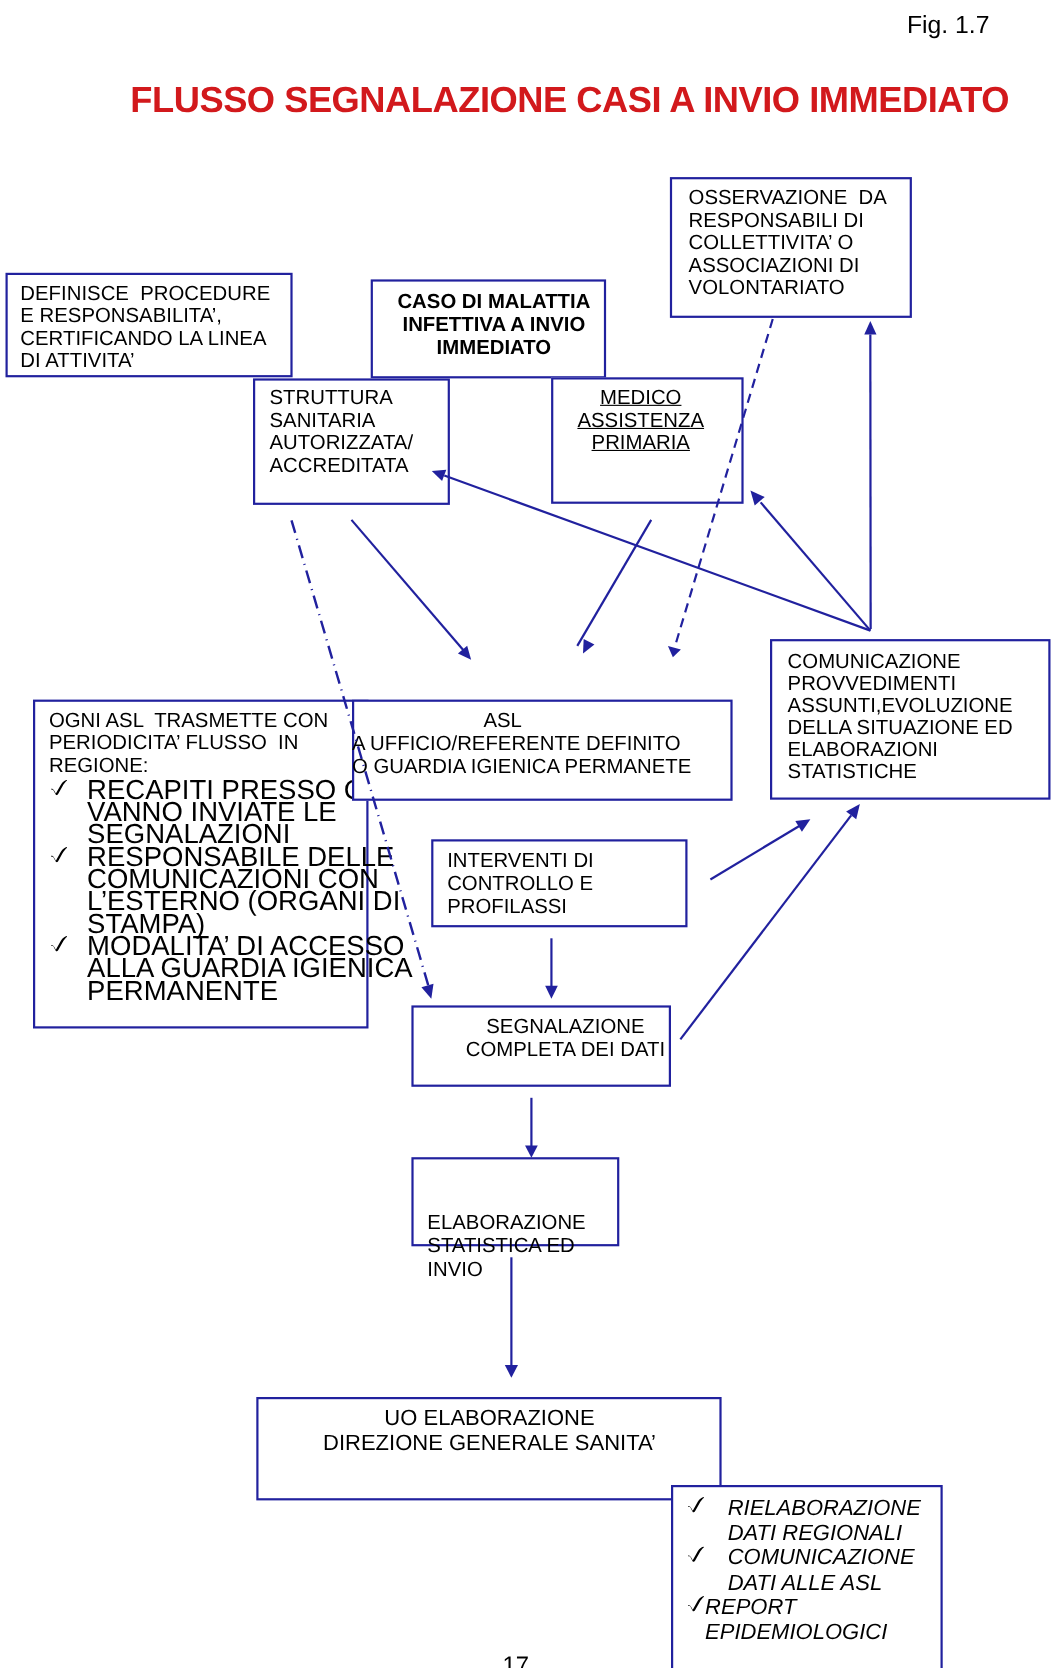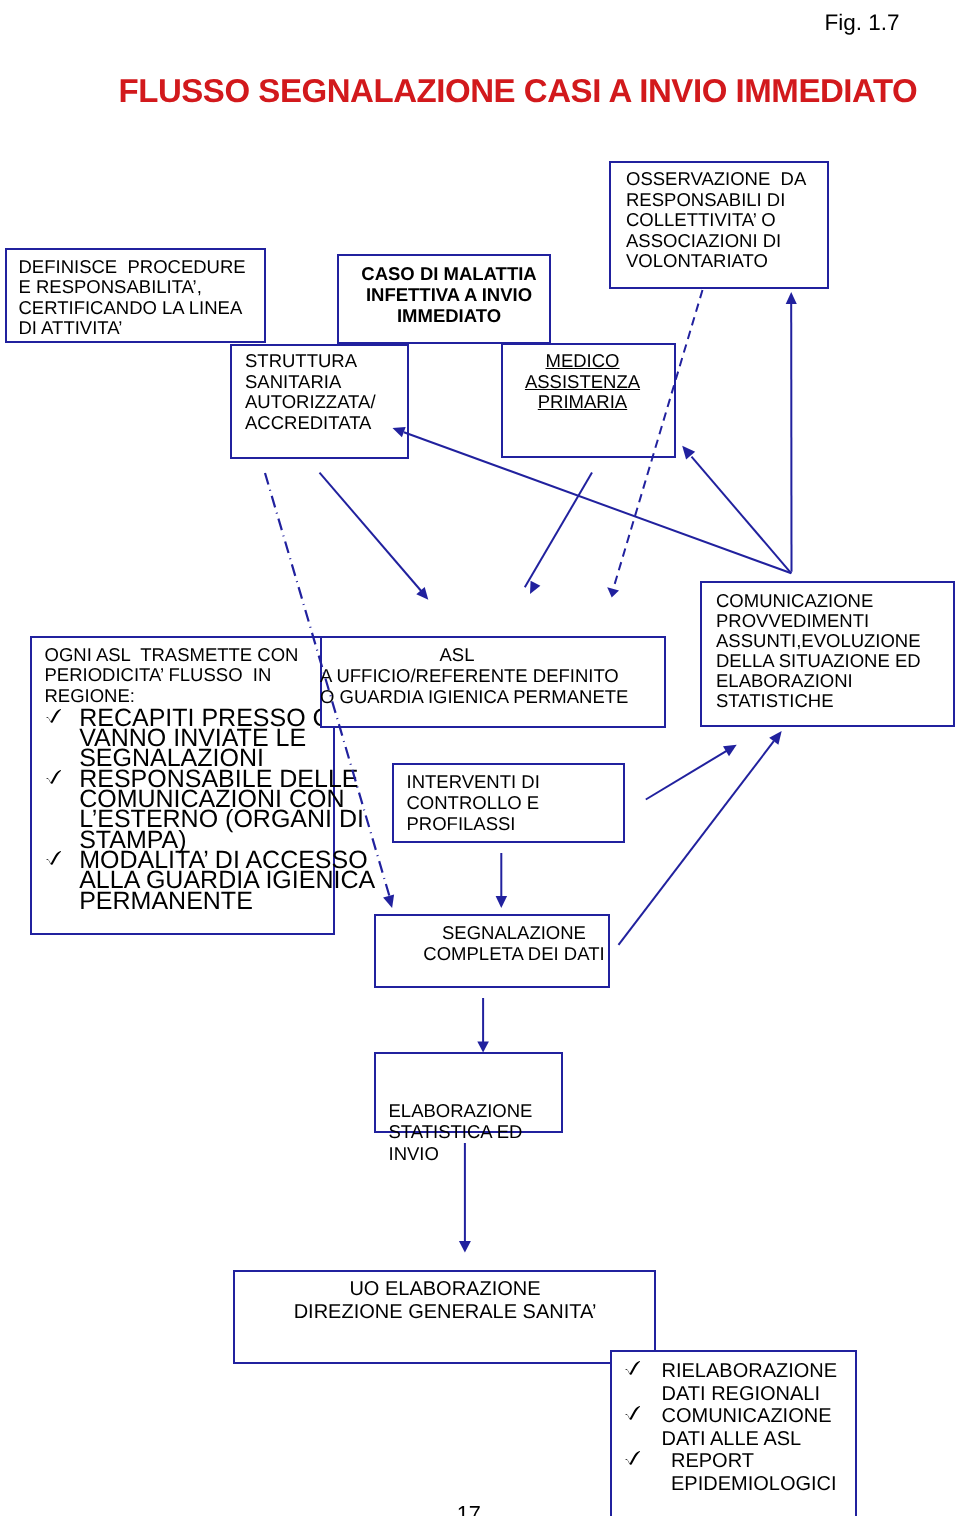--- a/index.html
+++ b/index.html
@@ -119,40 +119,40 @@
   <div class="box" style="left:373.8px;top:1040.4px;width:189.5px;height:80.3px;"></div>
   <div class="tbox" style="left:388.5px;top:1048.1px;line-height:21.3px;margin-top:40px;">ELABORAZIONE
 STATISTICA ED
 INVIO</div>
 
   <div class="box" style="left:232.7px;top:1258px;width:423px;height:93.6px;"></div>
   <div class="tbox ctr" style="left:234px;top:1265.6px;width:422px;line-height:23.8px;font-size:20px;">UO ELABORAZIONE
 DIREZIONE GENERALE SANITA’</div>
 
   <div class="box" style="left:609.6px;top:1338.2px;width:247.5px;height:174.8px;"></div>
-  <div class="blist" style="left:625px;top:1348.1px;line-height:22.6px;font-size:20px;">
+  <div class="blist" style="left:625px;top:1348.1px;line-height:22.6px;font-size:20px;font-style:italic;">
     <div class="bl">
       <span class="ck"><svg viewBox="0 0 8.3 8.1" width="15.2" height="14.6" preserveAspectRatio="none" aria-hidden="true">
             <path d="M0.2,4.55 C0.6,4.25 1.25,4.55 1.75,5.4 L2.6,6.9 L5.1,2.4 C6.0,0.9 7.15,0.25 8.05,0.0 L8.2,0.35 C7.4,1.0 6.6,2.0 5.85,3.3 L3.75,7.15 C3.55,7.5 3.3,7.7 3.05,7.7 C2.8,7.7 2.55,7.5 2.4,7.1 L1.45,5.3 C1.25,4.95 1.0,4.8 0.6,5.0 Z" fill="#000"></path>
           </svg></span>
       <span class="bt" style="margin-left:36.5px;">RIELABORAZIONE
 DATI REGIONALI</span>
     </div>
     <div class="bl">
       <span class="ck"><svg viewBox="0 0 8.3 8.1" width="15.2" height="14.6" preserveAspectRatio="none" aria-hidden="true">
             <path d="M0.2,4.55 C0.6,4.25 1.25,4.55 1.75,5.4 L2.6,6.9 L5.1,2.4 C6.0,0.9 7.15,0.25 8.05,0.0 L8.2,0.35 C7.4,1.0 6.6,2.0 5.85,3.3 L3.75,7.15 C3.55,7.5 3.3,7.7 3.05,7.7 C2.8,7.7 2.55,7.5 2.4,7.1 L1.45,5.3 C1.25,4.95 1.0,4.8 0.6,5.0 Z" fill="#000"></path>
           </svg></span>
       <span class="bt" style="margin-left:36.5px;">COMUNICAZIONE
 DATI ALLE ASL</span>
     </div>
     <div class="bl">
       <span class="ck"><svg viewBox="0 0 8.3 8.1" width="15.2" height="14.6" preserveAspectRatio="none" aria-hidden="true">
             <path d="M0.2,4.55 C0.6,4.25 1.25,4.55 1.75,5.4 L2.6,6.9 L5.1,2.4 C6.0,0.9 7.15,0.25 8.05,0.0 L8.2,0.35 C7.4,1.0 6.6,2.0 5.85,3.3 L3.75,7.15 C3.55,7.5 3.3,7.7 3.05,7.7 C2.8,7.7 2.55,7.5 2.4,7.1 L1.45,5.3 C1.25,4.95 1.0,4.8 0.6,5.0 Z" fill="#000"></path>
           </svg></span>
-      <span class="bt" style="margin-left:46px;">REPORT
+      <span class="bt" style="margin-left:16px;">REPORT
 EPIDEMIOLOGICI</span>
     </div>
   </div>
 
   <div class="pageno">17</div>
 
   <svg class="ov" viewBox="0 0 960 1516" xmlns="http://www.w3.org/2000/svg">
     <g fill="none" stroke="#21219e" stroke-width="2">
       <path d="M319.5,460.6 L422.5,580.5"></path>
       <path d="M592,460.6 L524.8,575.2"></path>

